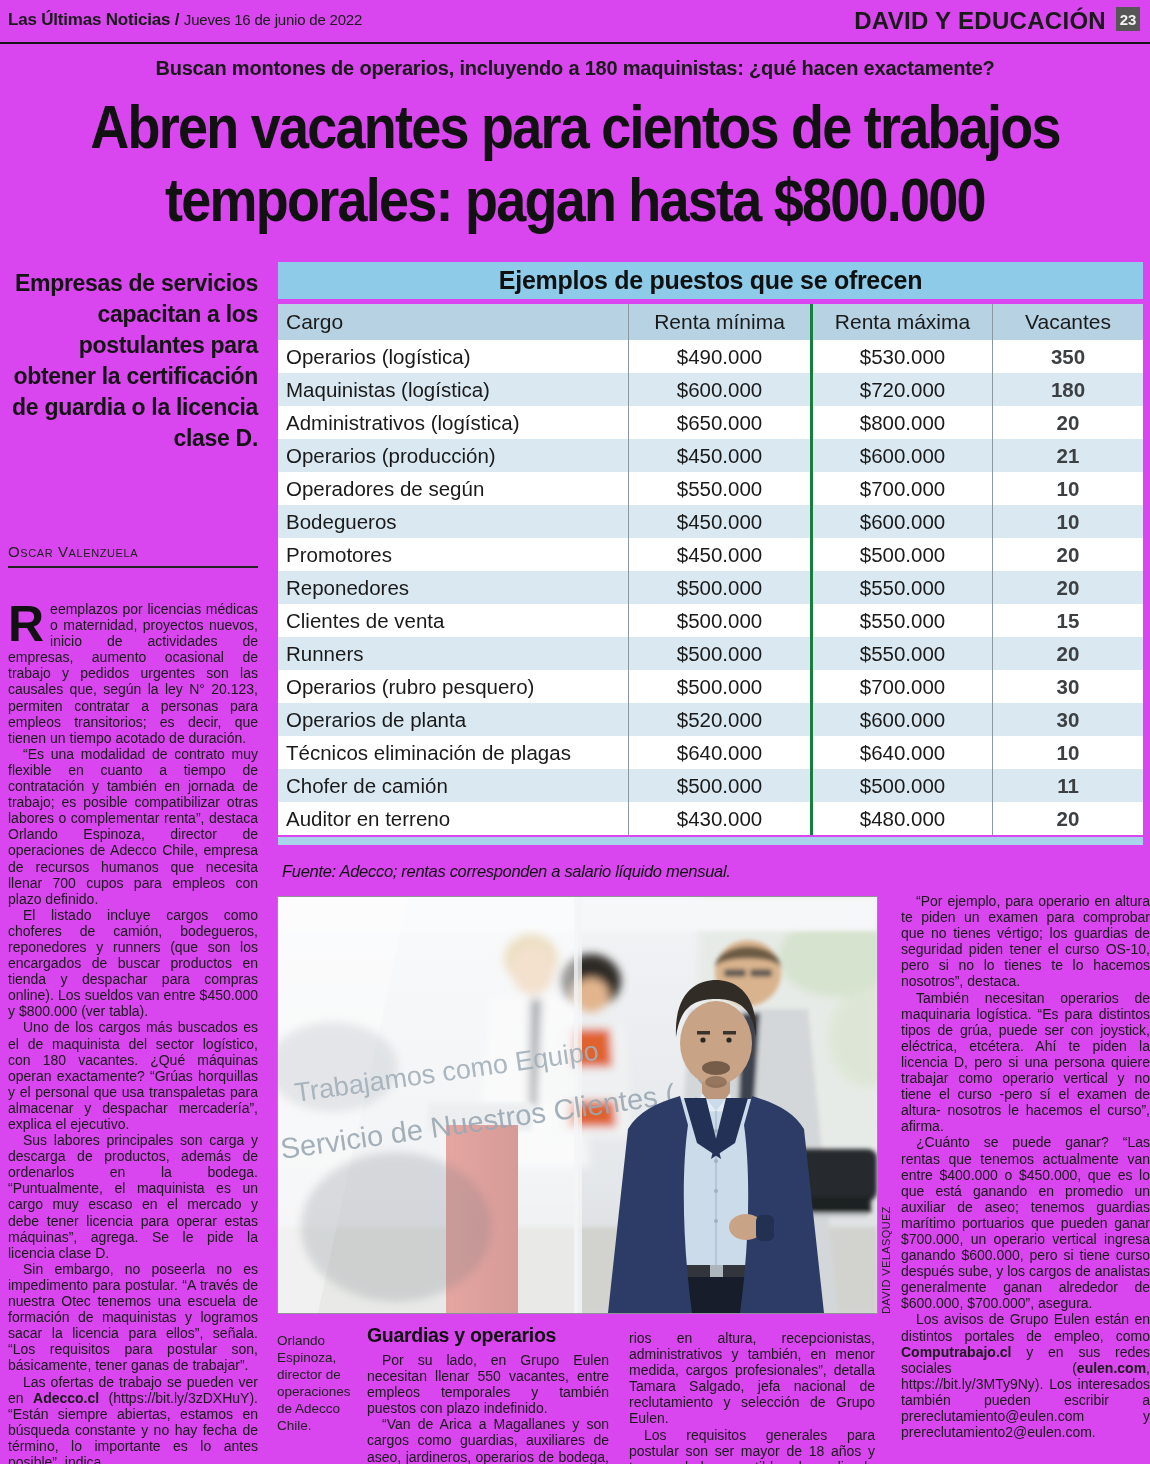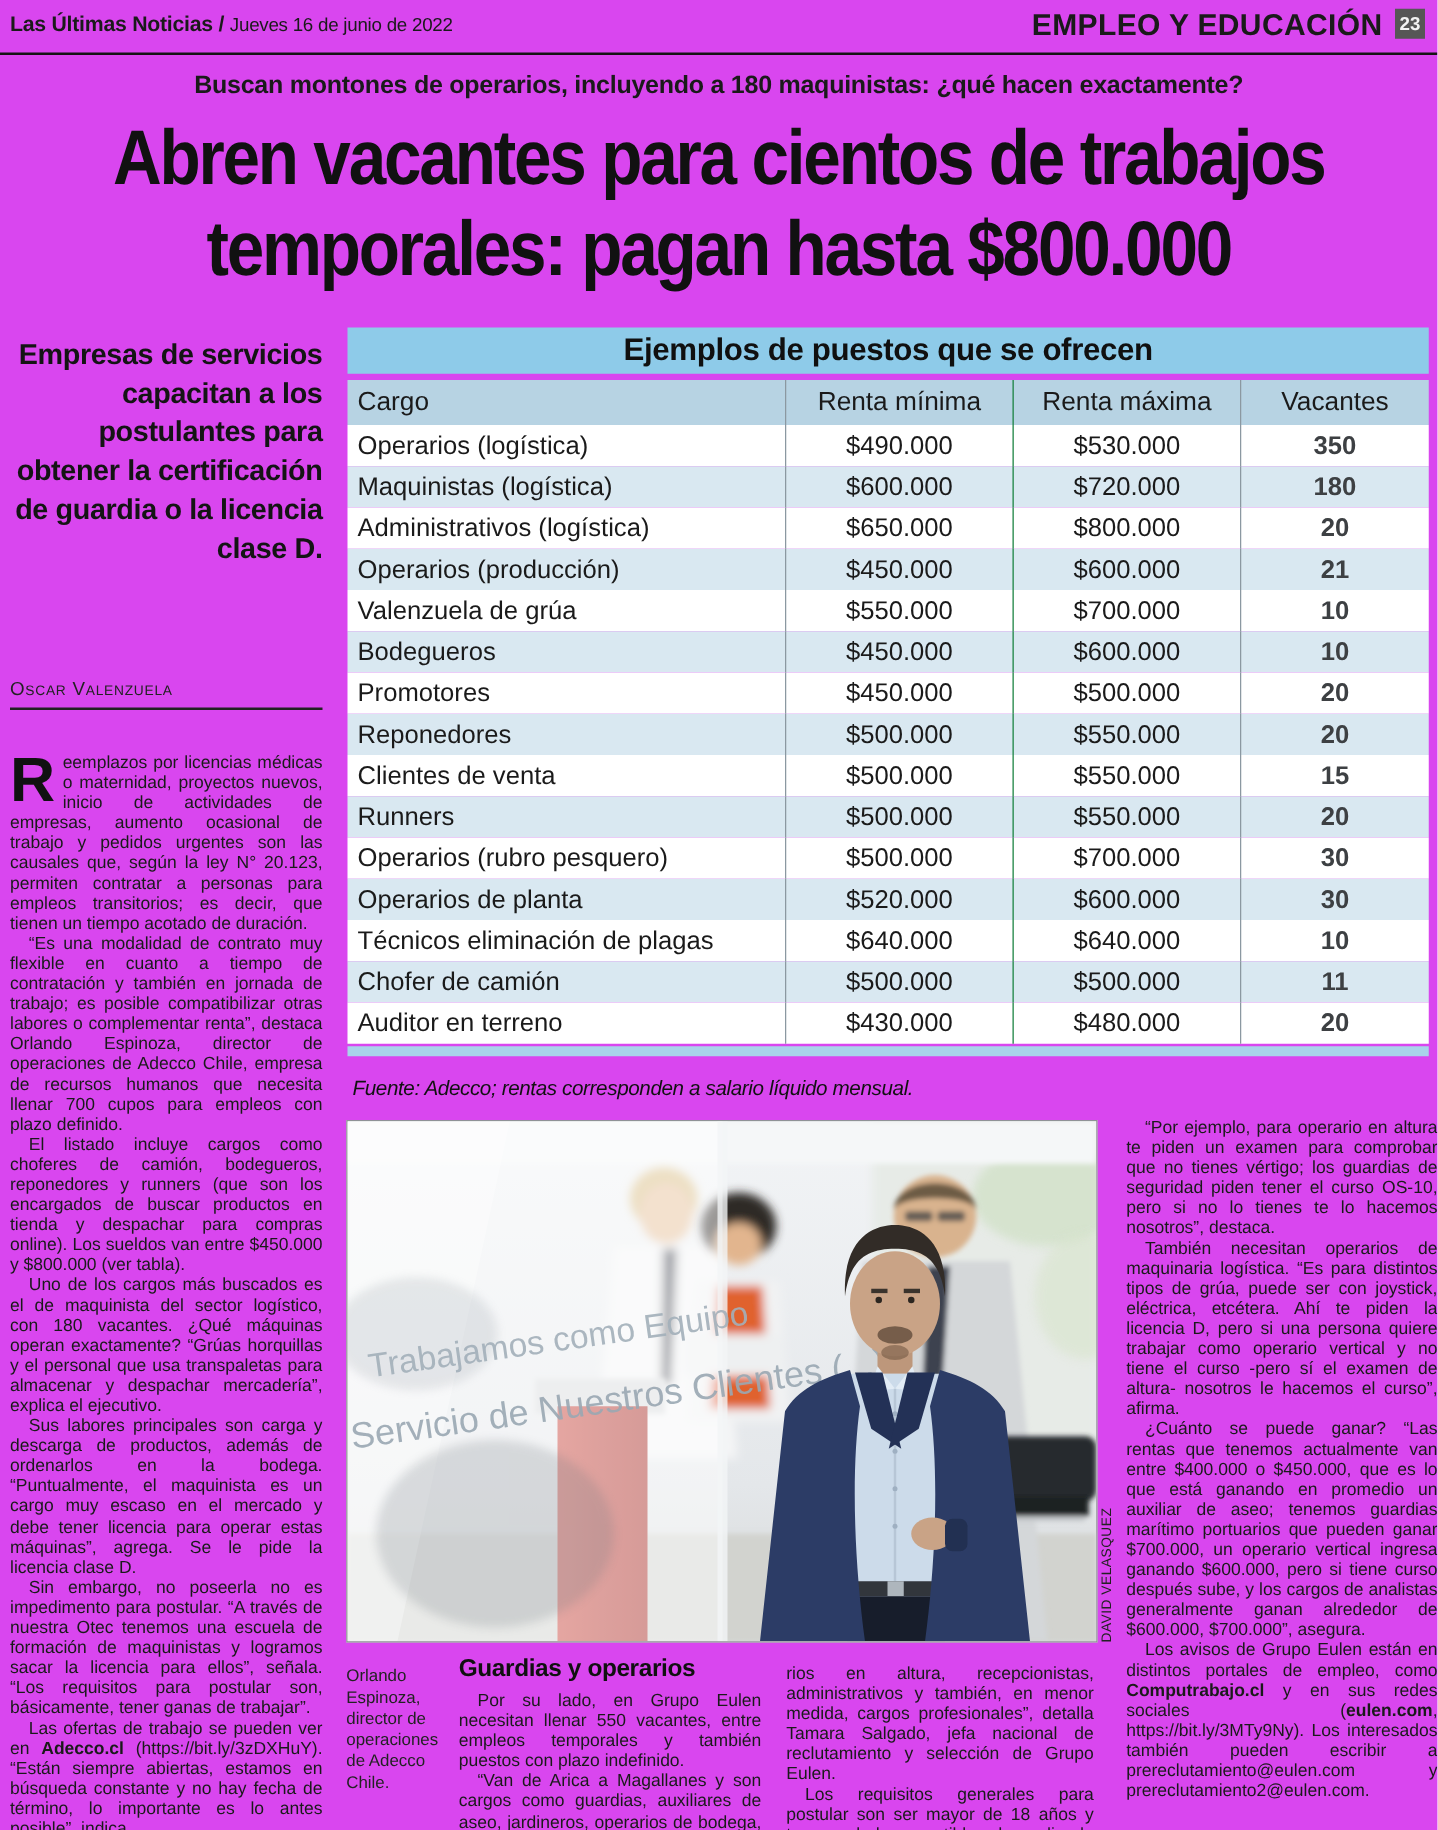--- a/index.html
+++ b/index.html
@@ -36,21 +36,21 @@
   
   .ttable{position:absolute;left:278px;top:262px;width:865px;}
   .ttitle{height:37px;background:#8ecbe9;display:flex;align-items:center;justify-content:center;
           font-size:25px;font-weight:bold;letter-spacing:-0.3px;color:#101010;}
   .thead{margin-top:5px;background:#b7d3e3;display:flex;height:36px;font-weight:normal;font-size:21px;}
   .trow{display:flex;height:33px;font-size:20.5px;background:#fff;}
   .trow.alt{background:#d9e8f1;}
   .td,.th{display:flex;align-items:center;box-sizing:border-box;}
   .c0{width:350px;padding-left:8px;}
   .c1{width:182px;justify-content:center;border-left:1px solid #8b98a1;}
-  .c2{width:182px;justify-content:center;border-left:1px solid #15803d;}
+  .c2{width:182px;justify-content:center;border-left:3px solid #15803d;}
   .c3{width:151px;justify-content:center;border-left:1px solid #8b98a1;}
   .trow .c3{font-weight:bold;color:#3d4043;}
   .tstrip{height:8px;background:#a9d3ea;margin-top:2px;}
   .tsource{position:absolute;left:282px;top:862px;font-style:italic;font-size:16.5px;letter-spacing:-0.3px;color:#111;}
 
   
   .photo{position:absolute;left:277px;top:896px;width:601px;height:418px;border:1px solid #8f9296;
          box-sizing:border-box;background:#e9ebed;overflow:hidden;}
   .photo svg{display:block;}
   .credit{position:absolute;left:880px;top:1156px;height:158px;font-size:11px;color:#222;
@@ -65,21 +65,21 @@
 </style>
 </head>
 <body>
 
 <div class="page">
 
   <div class="masthead-left">
     <span>Las Últimas Noticias /</span>
     <span class="masthead-date">Jueves 16 de junio de 2022</span>
   </div>
-  <div class="section-title">EMPLEO Y EDUCACIÓN</div>
+  <div class="section-title">DAVID Y EDUCACIÓN</div>
   <div class="page-box">23</div>
   <div class="header-rule"></div>
 
   <div class="kicker">Buscan montones de operarios, incluyendo a 180 maquinistas: ¿qué hacen exactamente?</div>
   <div class="headline">
     <span class="hl">Abren vacantes para cientos de trabajos</span>
     <span class="hl">temporales: pagan hasta $800.000</span>
   </div>
 
   <div class="deck">Empresas de servicios capacitan a los postulantes para obtener la certificación de guardia o la licencia clase D.</div>
@@ -122,21 +122,21 @@
           <div class="td c2">$800.000</div>
           <div class="td c3">20</div>
         </div>
         <div class="trow alt">
           <div class="td c0">Operarios (producción)</div>
           <div class="td c1">$450.000</div>
           <div class="td c2">$600.000</div>
           <div class="td c3">21</div>
         </div>
         <div class="trow">
-          <div class="td c0">Valenzuela de grúa</div>
+          <div class="td c0">Operadores de según</div>
           <div class="td c1">$550.000</div>
           <div class="td c2">$700.000</div>
           <div class="td c3">10</div>
         </div>
         <div class="trow alt">
           <div class="td c0">Bodegueros</div>
           <div class="td c1">$450.000</div>
           <div class="td c2">$600.000</div>
           <div class="td c3">10</div>
         </div>

